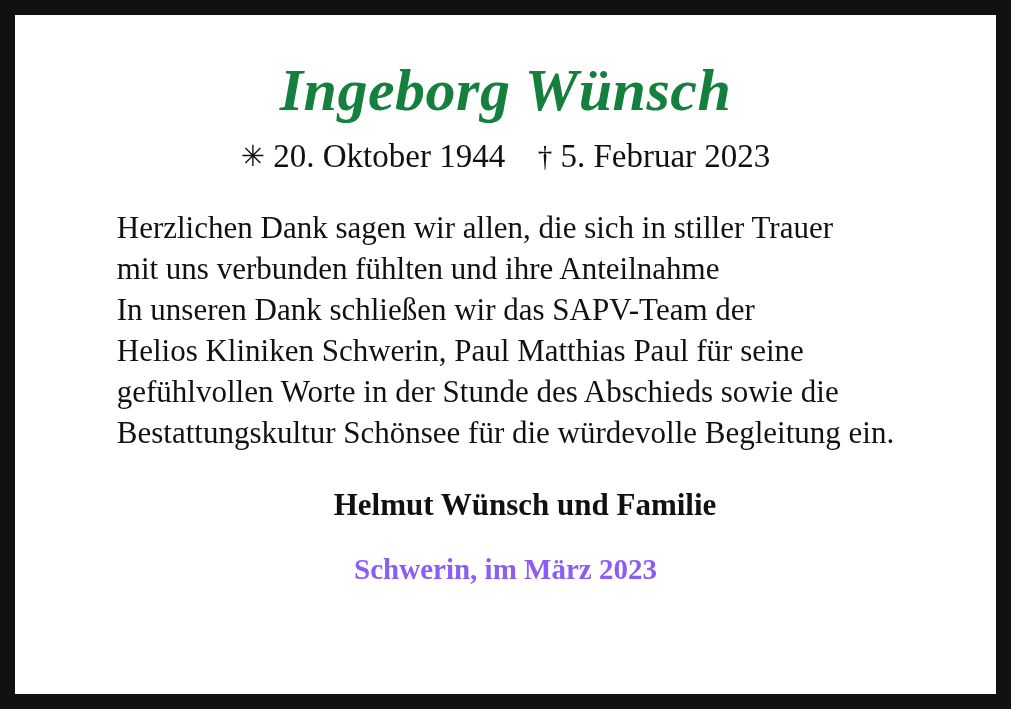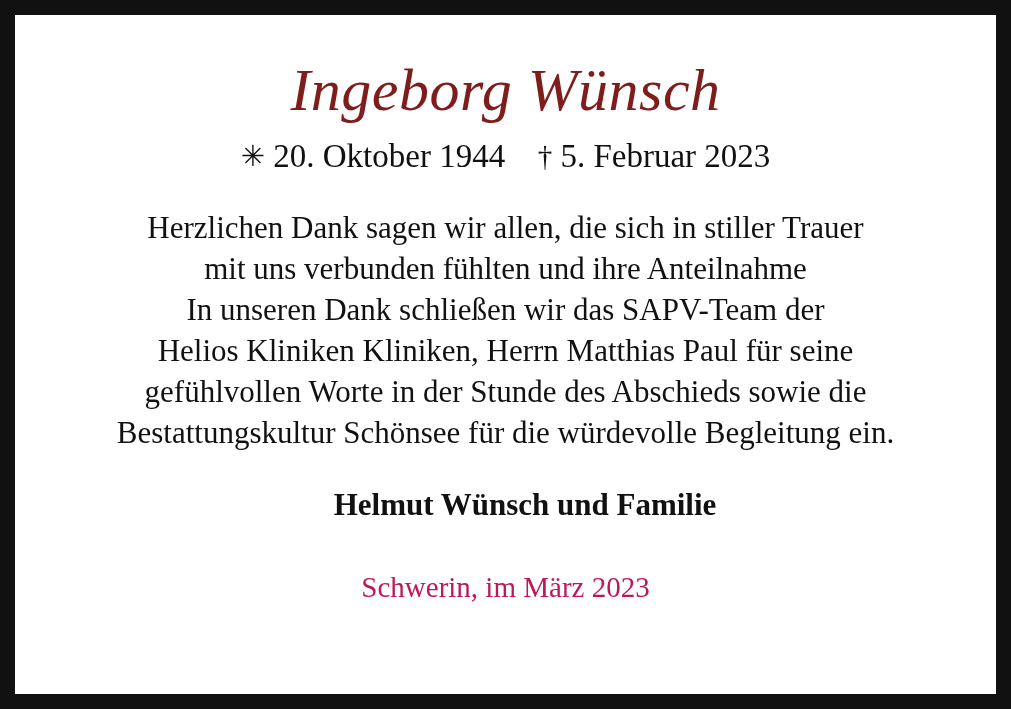--- a/index.html
+++ b/index.html
@@ -28,24 +28,24 @@
     background: #ffffff;
     border: 4px solid #111111;
     padding: 14px 16px 10px 16px;
     display: flex;
     flex-direction: column;
     align-items: center;
   }
   .deceased-name {
     font-family: "Liberation Serif", serif;
     font-style: italic;
-    font-weight: normal;
+    font-weight: bold;
     font-size: 60px;
     line-height: 1.05;
-    color: #7f1d1d;
+    color: #15803d;
     letter-spacing: 0.5px;
     margin-top: 30px;
     text-align: center;
   }
   .dates-line {
     font-family: "Liberation Serif", serif;
     font-size: 33px;
     color: #111111;
     margin-top: 16px;
     text-align: left;
@@ -54,45 +54,45 @@
   .dates-line .sym {
     font-size: 29px;
     vertical-align: 1px;
   }
   .dates-line .gap {
     display: inline-block;
     width: 16px;
   }
   .tribute-body {
     margin-top: 33px;
-    text-align: center;
     font-family: "Liberation Serif", serif;
     font-size: 31px;
     line-height: 1.32;
     color: #111111;
   }
   .tribute-body .line {
     display: block;
     white-space: nowrap;
   }
   .signature {
     margin-top: 34px;
     font-family: "Liberation Serif", serif;
     font-weight: bold;
     font-size: 31px;
     color: #111111;
     text-align: center;
     margin-left: 39px;
   }
   .place-date {
-    margin-top: 48px;
+    margin-top: 30px;
     font-family: "Liberation Serif", serif;
     font-size: 29px;
-    color: #be185d;
+    color: #8b5cf6;
     text-align: center;
+    font-weight: bold;
   }
 </style>
 </head>
 <body>
 
 <div class="obituary-card">
   <div class="inner-frame">
 
     <div class="deceased-name">Ingeborg Wünsch</div>
 
@@ -101,21 +101,21 @@
       <span>20. Oktober 1944</span>
       <span class="gap"></span>
       <span class="sym">†</span>
       <span>5. Februar 2023</span>
     </div>
 
     <div class="tribute-body">
       <span class="line">Herzlichen Dank sagen wir allen, die sich in stiller Trauer</span>
       <span class="line">mit uns verbunden fühlten und ihre Anteilnahme</span>
       <span class="line">In unseren Dank schließen wir das SAPV-Team der</span>
-      <span class="line">Helios Kliniken Kliniken, Herrn Matthias Paul für seine</span>
+      <span class="line">Helios Kliniken Schwerin, Paul Matthias Paul für seine</span>
       <span class="line">gefühlvollen Worte in der Stunde des Abschieds sowie die</span>
       <span class="line">Bestattungskultur Schönsee für die würdevolle Begleitung ein.</span>
     </div>
 
     <div class="signature">Helmut Wünsch und Familie</div>
 
     <div class="place-date">Schwerin, im März 2023</div>
 
   </div>
 </div>

